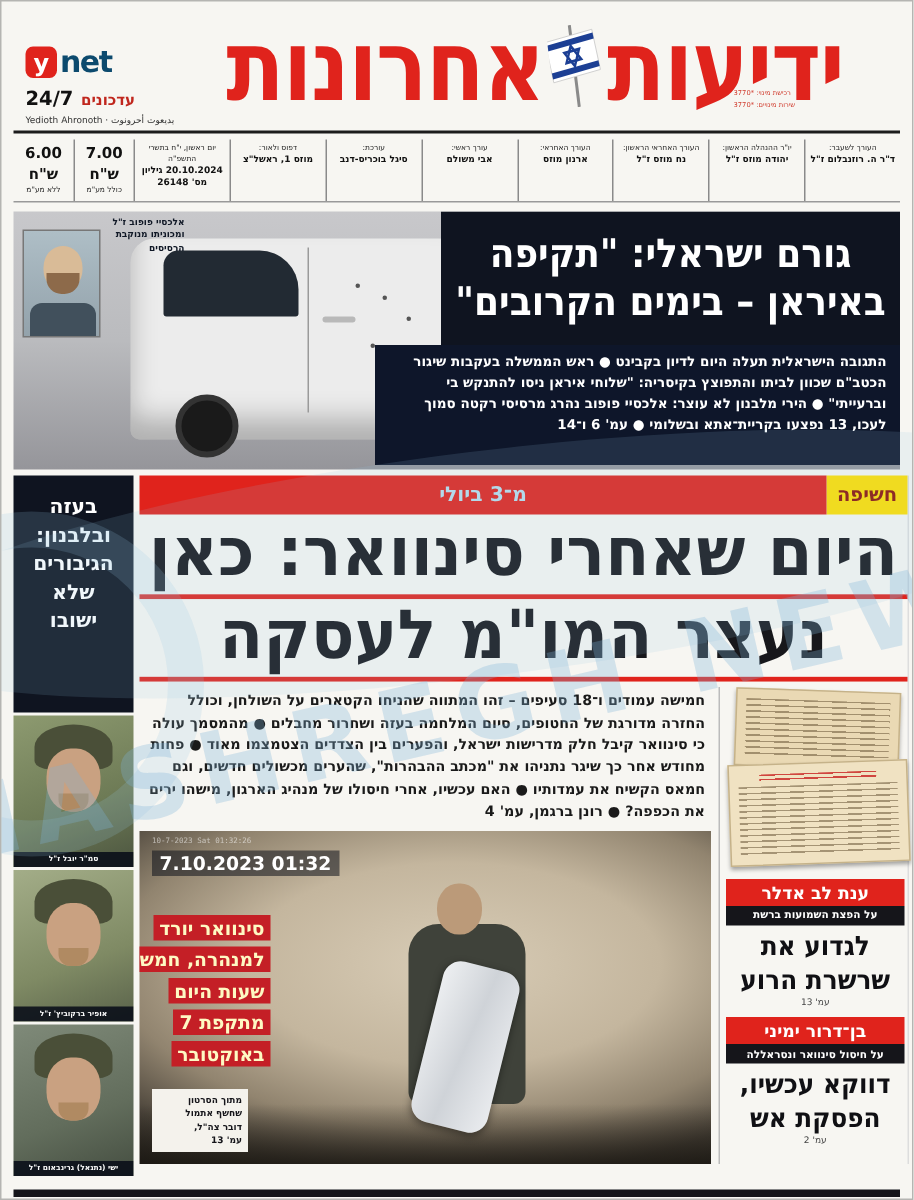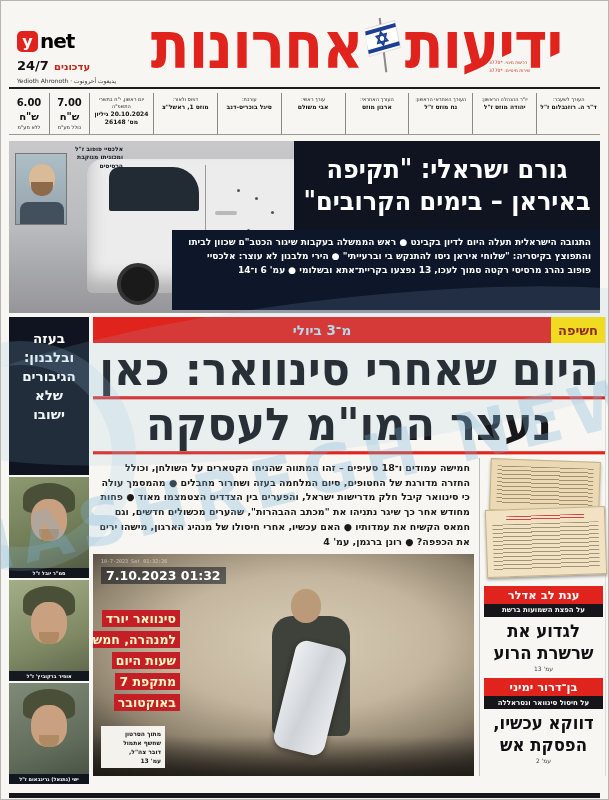--- a/index.html
+++ b/index.html
@@ -5,21 +5,21 @@
   html,body{margin:0;padding:0;background:#d9d9d6;}
   *{box-sizing:border-box;}
   .page{position:relative;width:609px;height:800px;margin:0 auto;background:#f7f6f2;
         border:1px solid #b5b5b2;overflow:hidden;font-family:"DejaVu Sans",sans-serif;direction:rtl;}
   
   .masthead-rule{position:absolute;top:86px;left:8px;right:8px;height:2px;background:#1c1c1c;}
   .ynet{position:absolute;left:16px;top:28px;width:96px;direction:ltr;text-align:left;}
   .ynet-row{display:flex;align-items:center;gap:2px;}
   .ynet-y{display:inline-block;width:21px;height:21px;background:#e0231c;border-radius:5px;
           color:#fff;font-weight:bold;font-size:16px;line-height:21px;text-align:center;}
-  .ynet-net{font-weight:bold;font-size:20px;color:#000000;letter-spacing:-1px;}
+  .ynet-net{font-weight:bold;font-size:20px;color:#0c4a6e;letter-spacing:-1px;}
   .ynet-upd{margin-top:2px;direction:rtl;text-align:left;}
   .upd-247{font-weight:bold;font-size:13px;color:#111;}
   .upd-word{font-weight:bold;font-size:10px;color:#c0271e;margin-right:3px;}
   .names-line{position:absolute;left:16px;top:76px;font-size:6px;color:#333;direction:ltr;width:200px;}
   .big-title{position:absolute;left:112px;right:8px;top:6px;height:76px;display:flex;direction:rtl;
              justify-content:center;align-items:center;gap:4px;color:#e0231c;font-weight:bold;
              font-size:57px;transform:scaleY(1.15);letter-spacing:-1px;white-space:nowrap;}
   .flag-wrap{display:inline-block;transform:rotate(-8deg) translateY(4px);}
   .subs{position:absolute;left:488px;top:58px;width:58px;font-size:4.5px;line-height:1.7;
         color:#d03a2c;text-align:left;direction:rtl;}
@@ -51,21 +51,21 @@
             background:linear-gradient(180deg,#aebec6 0%,#93a2ab 100%);}
   .portrait .head{position:absolute;left:13px;top:10px;width:26px;height:30px;background:#d9bb97;border-radius:48%;}
   .portrait .beard{position:absolute;left:15px;top:28px;width:22px;height:14px;background:#8d6a4a;border-radius:0 0 10px 10px;}
   .portrait .body{position:absolute;left:4px;bottom:0;width:44px;height:22px;background:#41505c;border-radius:8px 8px 0 0;}
   .ts-caption{position:absolute;left:62px;top:4px;width:52px;font-size:6px;font-weight:bold;
               color:#101826;text-align:right;line-height:1.4;}
   .ts-headline{position:absolute;right:0;top:0;width:306px;height:89px;background:#0f1420;
                display:flex;align-items:center;justify-content:center;padding:2px 8px;}
   .ts-headline .txt{color:#fff;font-weight:bold;font-size:24px;line-height:1.2;text-align:center;
                     transform:scaleY(1.1);white-space:pre-line;}
-  .ts-deck{position:absolute;right:0;bottom:3px;width:428px;height:80px;background:#0e162a;
+  .ts-deck{position:absolute;right:0;bottom:3px;width:350px;height:80px;background:#0e162a;
            color:#fff;font-size:9px;font-weight:bold;line-height:1.55;padding:6px 9px;text-align:right;}
   
   .sidebar{position:absolute;left:8px;top:316px;width:80px;height:521px;}
   .sb-title{height:158px;background:#0f1420;color:#fff;font-weight:bold;font-size:13.5px;
             text-align:center;padding-top:12px;line-height:1.4;white-space:pre-line;}
   .sb-photo{position:relative;height:101px;margin-top:2px;overflow:hidden;}
   .sb-photo .helmet{position:absolute;left:14px;top:6px;width:52px;height:30px;background:#4a4f38;border-radius:50% 50% 20% 20%;}
   .sb-photo .face{position:absolute;left:22px;top:22px;width:36px;height:42px;background:#c9a181;border-radius:45%;}
   .sb-photo .strap{position:absolute;left:30px;top:52px;width:20px;height:12px;background:#b08a62;border-radius:0 0 8px 8px;}
   .sb-cap{position:absolute;left:0;right:0;bottom:0;background:rgba(8,12,24,.88);color:#fff;

